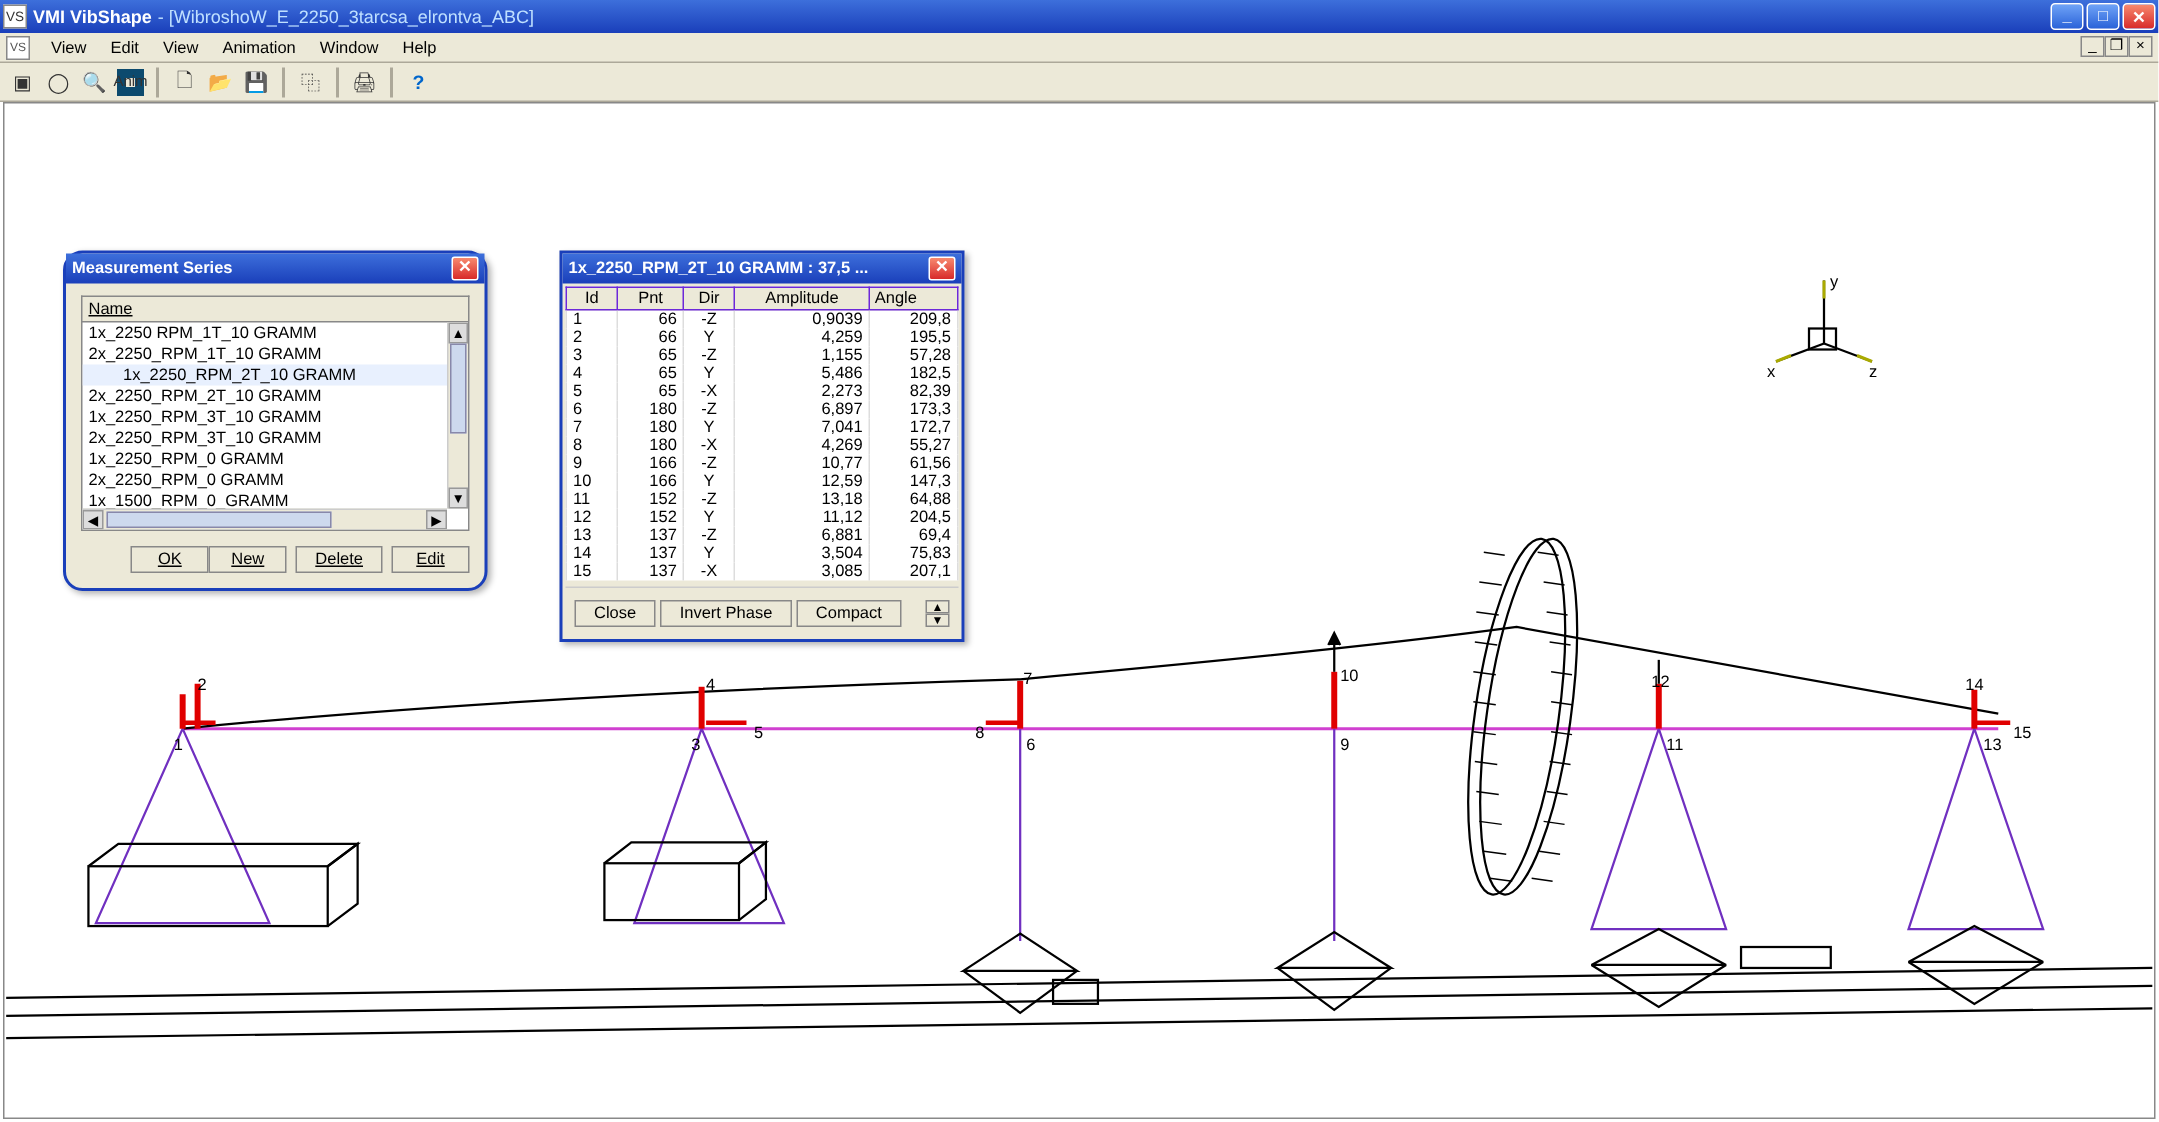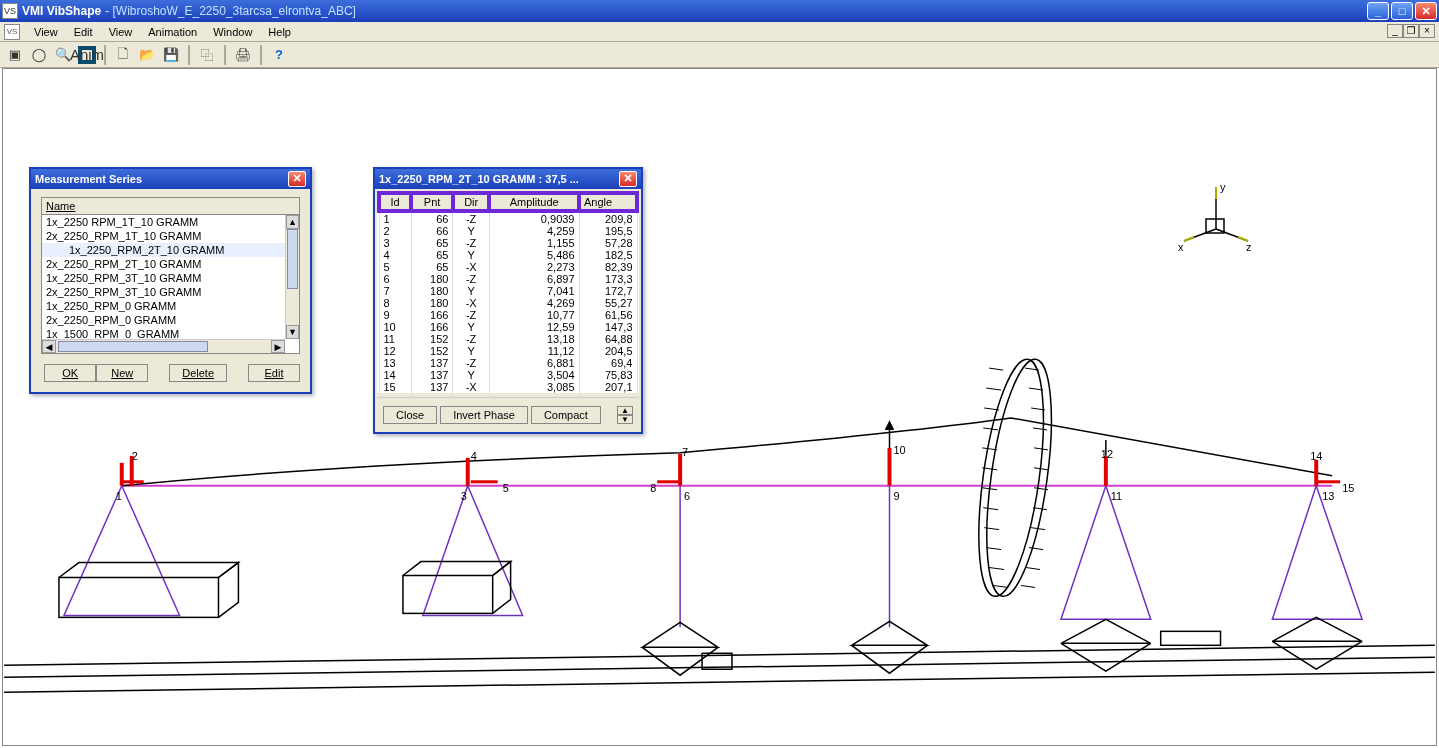--- a/index.html
+++ b/index.html
@@ -30,21 +30,21 @@
 
 .canvas { position:absolute; left:2px; right:2px; top:68px; bottom:2px; background:#fff; border:1px solid #888; overflow:hidden;}
 
 
 .floatwin { position:absolute; border:2px solid #1a3fba; background:#ece9d8; box-shadow:2px 2px 4px rgba(0,0,0,.3);}
 .floatwin .fw-title { height:20px; background: linear-gradient(to bottom, #3d6fdb, #1a3fba); color:#fff; font-size:11px; font-weight:bold; display:flex; align-items:center; padding:0 4px;}
 .floatwin .fw-title .spacer{flex:1;}
 .fw-close{width:18px;height:16px;background:linear-gradient(#f78a6f,#d82a2a);border:1px solid #fff;border-radius:2px;text-align:center;line-height:13px;font-size:11px;}
 
 
-#measwin{ left:26px; top:98px; width:283px; }
+#measwin{ left:39px; top:98px; width:283px;border-radius:13px; }
 .ms-body{ padding:8px 10px 10px;text-decoration:underline; }
 .ms-list-head{ background:#ece9d8; border:1px solid #888; border-bottom:0; padding:2px 4px; font-size:11px;}
 .ms-list{ border:1px solid #888; background:#fff; height:140px; font-size:11px; overflow:hidden; position:relative;}
 .ms-list-inner{ position:absolute; left:0; right:14px; top:0; }
 .ms-row{ padding:1px 4px; white-space:nowrap; cursor:default;}
 .ms-row.sel{ background:#e8f0fe;padding-left:27px;}
 .ms-vscroll{ position:absolute; right:0; top:0; width:14px; height:calc(100% - 14px); background:#ece9d8; border-left:1px solid #ccc;}
 .ms-vscroll .up,.ms-vscroll .down{height:14px;background:#ddd;border:1px solid #999;font-size:9px;text-align:center;line-height:12px;}
 .ms-vscroll .down{position:absolute;bottom:0;width:100%;}
 .ms-vscroll .thumb{position:absolute;top:14px;left:1px;right:1px;height:60px;background:#cdd9ee;border:1px solid #88a;}
@@ -52,21 +52,21 @@
 .ms-hscroll .l,.ms-hscroll .r{width:14px;height:100%;background:#ddd;border:1px solid #999;font-size:9px;text-align:center;line-height:12px;display:inline-block;}
 .ms-hscroll .r{float:right;}
 .ms-hscroll .hthumb{position:absolute;left:16px;top:1px;bottom:1px;width:150px;background:#cdd9ee;border:1px solid #88a;}
 .ms-btns{ display:flex; justify-content:flex-end; margin-top:10px;}
 button.ui{ background:#ece9d8; border:1px solid #888; padding:2px 12px; font-size:11px; min-width:52px;}
 
 
 #datawin{ left:370px; top:98px; width:270px;}
 .dt-body{ padding:2px 2px 6px;}
 table.dt{ width:100%; border-collapse:collapse; font-size:11px; background:#fff;}
-table.dt th{ background:#ece9d8; border:4px solid #6d28d9; padding:1px 3px; font-weight:normal;}
+table.dt th{ background:#ece9d8; border:1px solid #6d28d9; padding:1px 3px; font-weight:normal;}
 table.dt td{ border-left:1px solid #ddd; border-right:1px solid #ddd; padding:0 4px; text-align:right;}
 table.dt td:first-child{text-align:left;}
 .dt-btns{ display:flex; gap:3px; padding:8px 6px 2px; align-items:center; border-top:1px solid #ccc; margin-top:4px;}
 .spin{width:16px; display:flex; flex-direction:column; margin-left:auto;}
 .spin div{border:1px solid #888;background:#ece9d8;height:9px;font-size:8px;text-align:center;line-height:7px;}
 
 
 .axis { position:absolute; right:180px; top:110px; width:80px; height:80px;}
 
 
@@ -95,21 +95,21 @@
     <div class="mdi-btn">_</div>
     <div class="mdi-btn">❐</div>
     <div class="mdi-btn">×</div>
   </div>
 </div>
 
 <div class="toolbar">
   <div class="tbicon">▣</div>
   <div class="tbicon">◯</div>
   <div class="tbicon">🔍</div>
-  <div class="tbicon" style="font-size:15px;border:4px solid #0c4a6e;padding:0 1px;">Anim</div>
+  <div class="tbicon" style="font-size:10px;border:6px solid #0c4a6e;padding:0 1px;">Anim</div>
   <div class="tbicon sep"></div>
   <div class="tbicon">🗋</div>
   <div class="tbicon">📂</div>
   <div class="tbicon">💾</div>
   <div class="tbicon sep"></div>
   <div class="tbicon">⿻</div>
   <div class="tbicon sep"></div>
   <div class="tbicon">🖨</div>
   <div class="tbicon sep"></div>
   <div class="tbicon" style="color:#06c;font-weight:bold;">?</div>
@@ -275,21 +275,21 @@
           <div class="down">▼</div>
         </div>
         <div class="ms-hscroll">
           <div class="l">◀</div>
           <div class="hthumb"></div>
           <div class="r">▶</div>
         </div>
       </div>
       <div class="ms-btns">
         <button class="ui">OK</button>
-        <div style="display:flex; gap:21px;">
+        <div style="display:flex; gap:6px;">
           <button class="ui">New</button>
           <button class="ui">Delete</button>
           <button class="ui">Edit</button>
         </div>
       </div>
     </div>
   </div>
 
   <div class="floatwin" id="datawin">
     <div class="fw-title">

